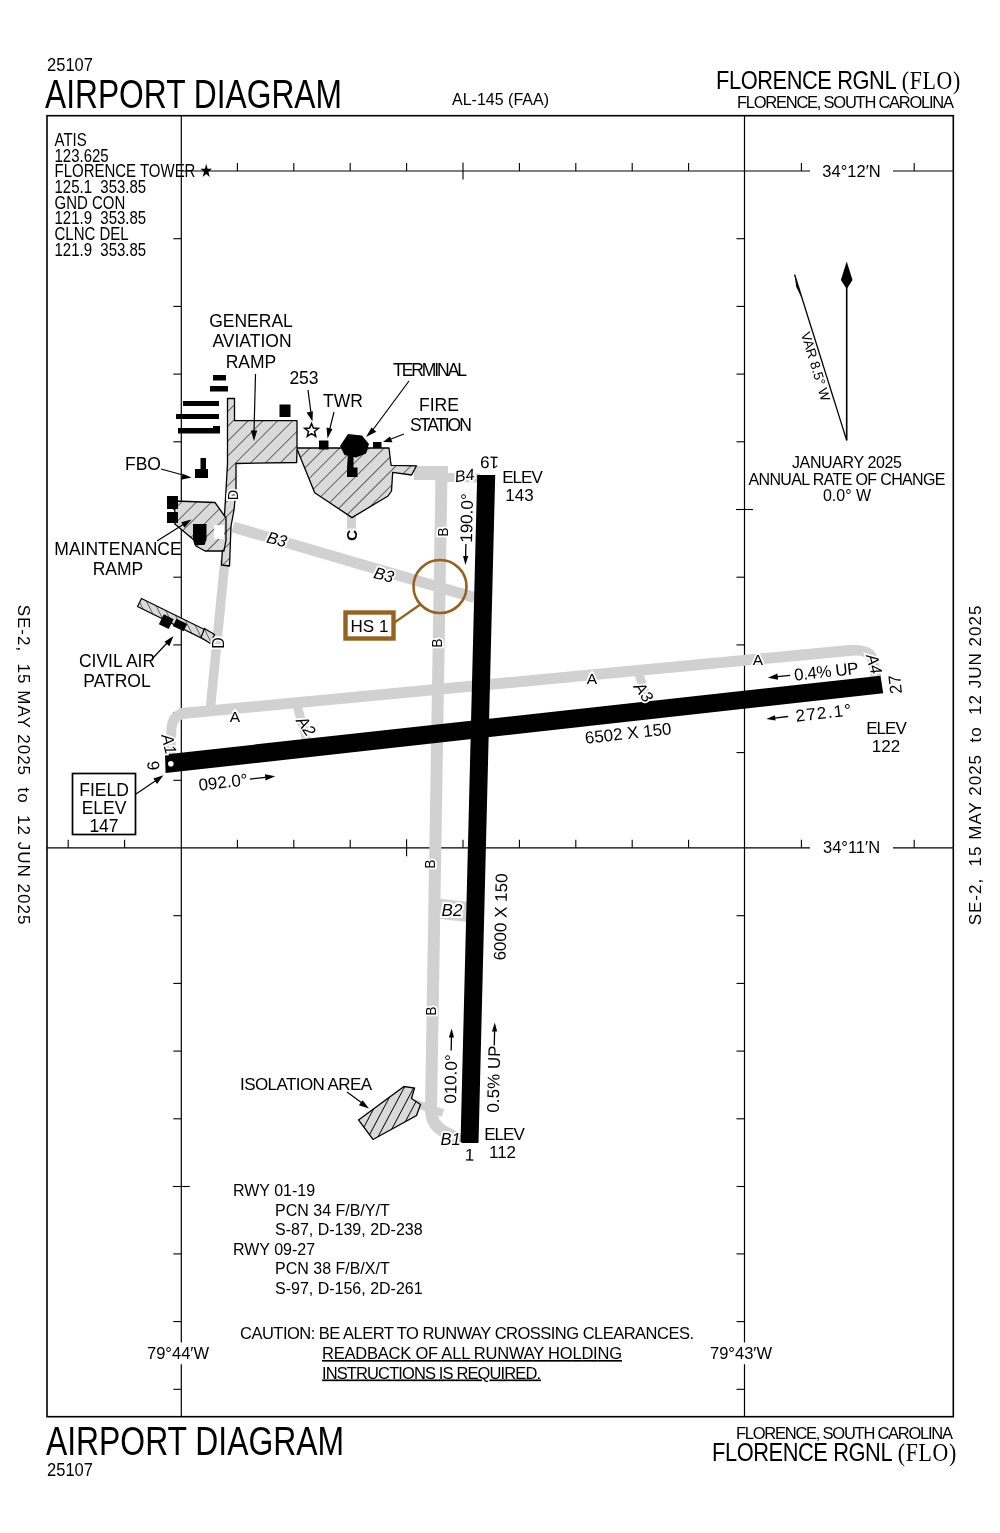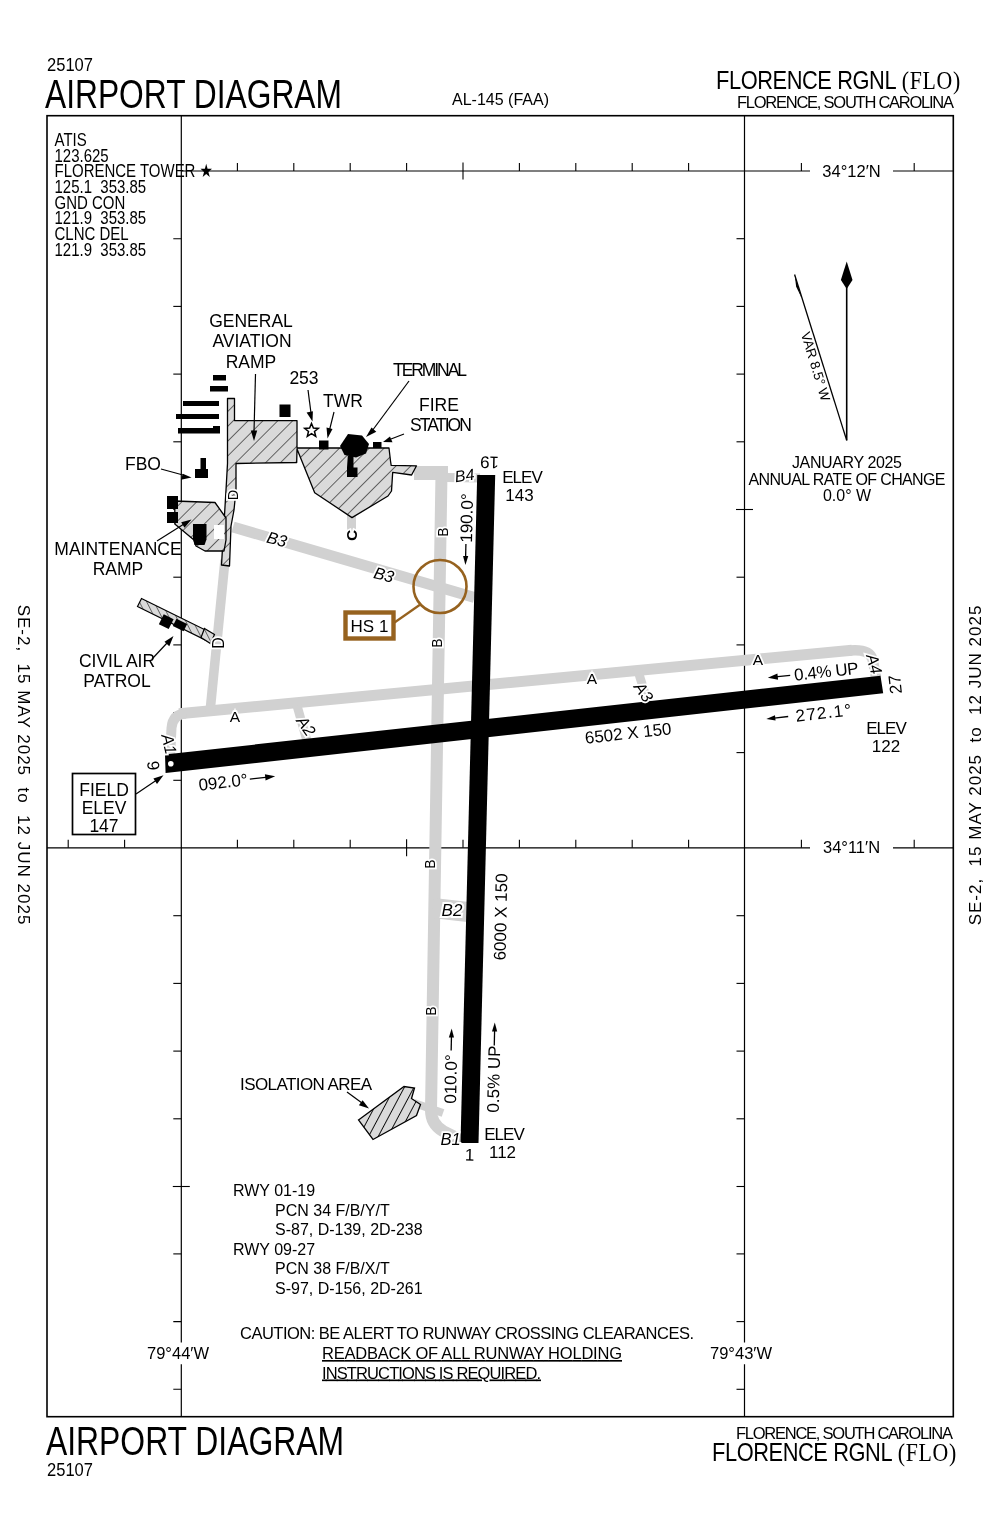--- a/index.html
+++ b/index.html
@@ -1,16 +1,16 @@
 <!DOCTYPE html>
 <html><head>
 <meta charset="utf-8">
 <style>
   html,body{margin:0;padding:0;background:#fff;}
-  #page{position:relative;width:1000px;height:1533px;background:#fff;overflow:hidden;border-radius:29px;}
+  #page{position:relative;width:1000px;height:1533px;background:#fff;overflow:hidden;}
   text{font-family:"Liberation Sans",sans-serif;fill:#000;}
   .it{font-style:italic;}
   .halo{paint-order:stroke;stroke:#fff;stroke-width:3.5px;}
 </style>
 </head>
 <body>
 <div id="page">
 <svg width="1000" height="1533" viewBox="0 0 1000 1533" xmlns="http://www.w3.org/2000/svg">
 <defs>
   <pattern id="hatch" patternUnits="userSpaceOnUse" width="10.5" height="10.5" patternTransform="rotate(-45)">

